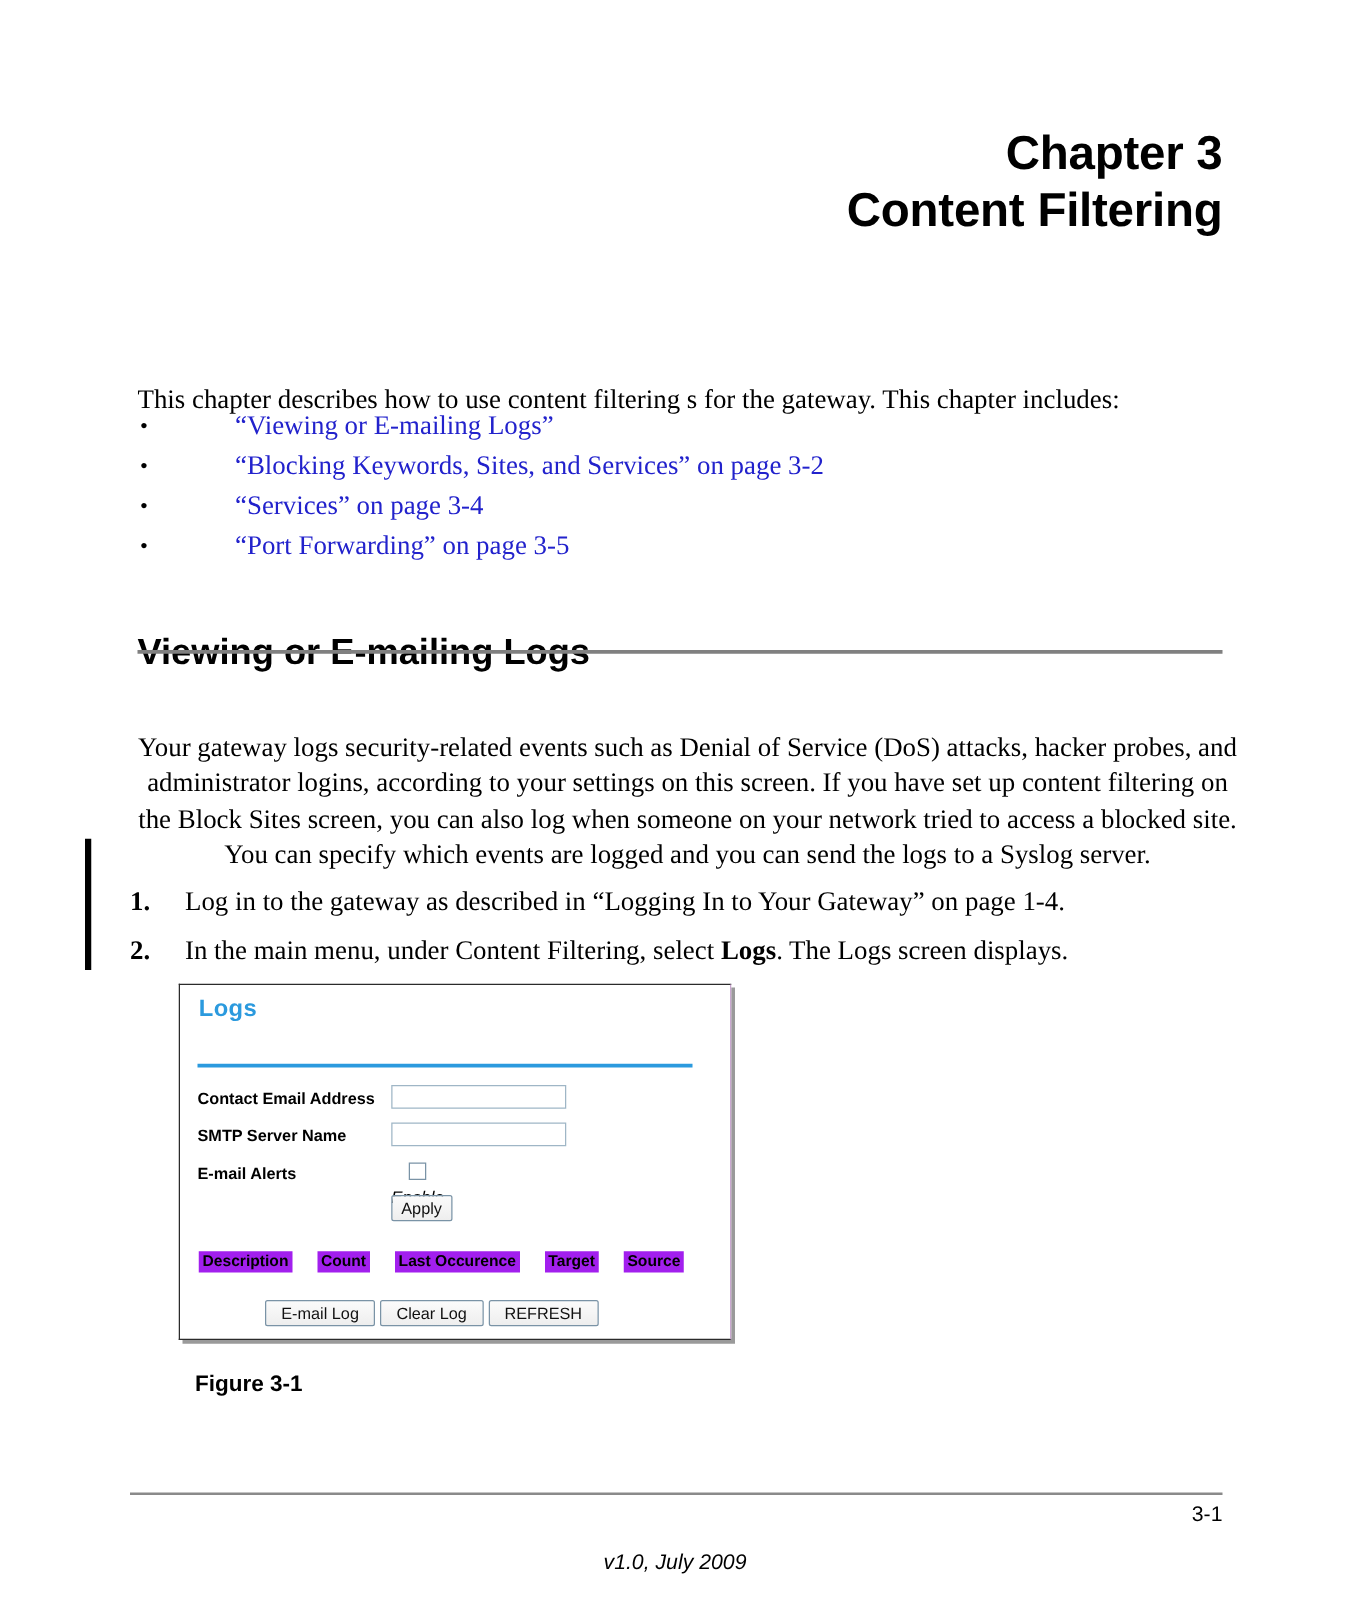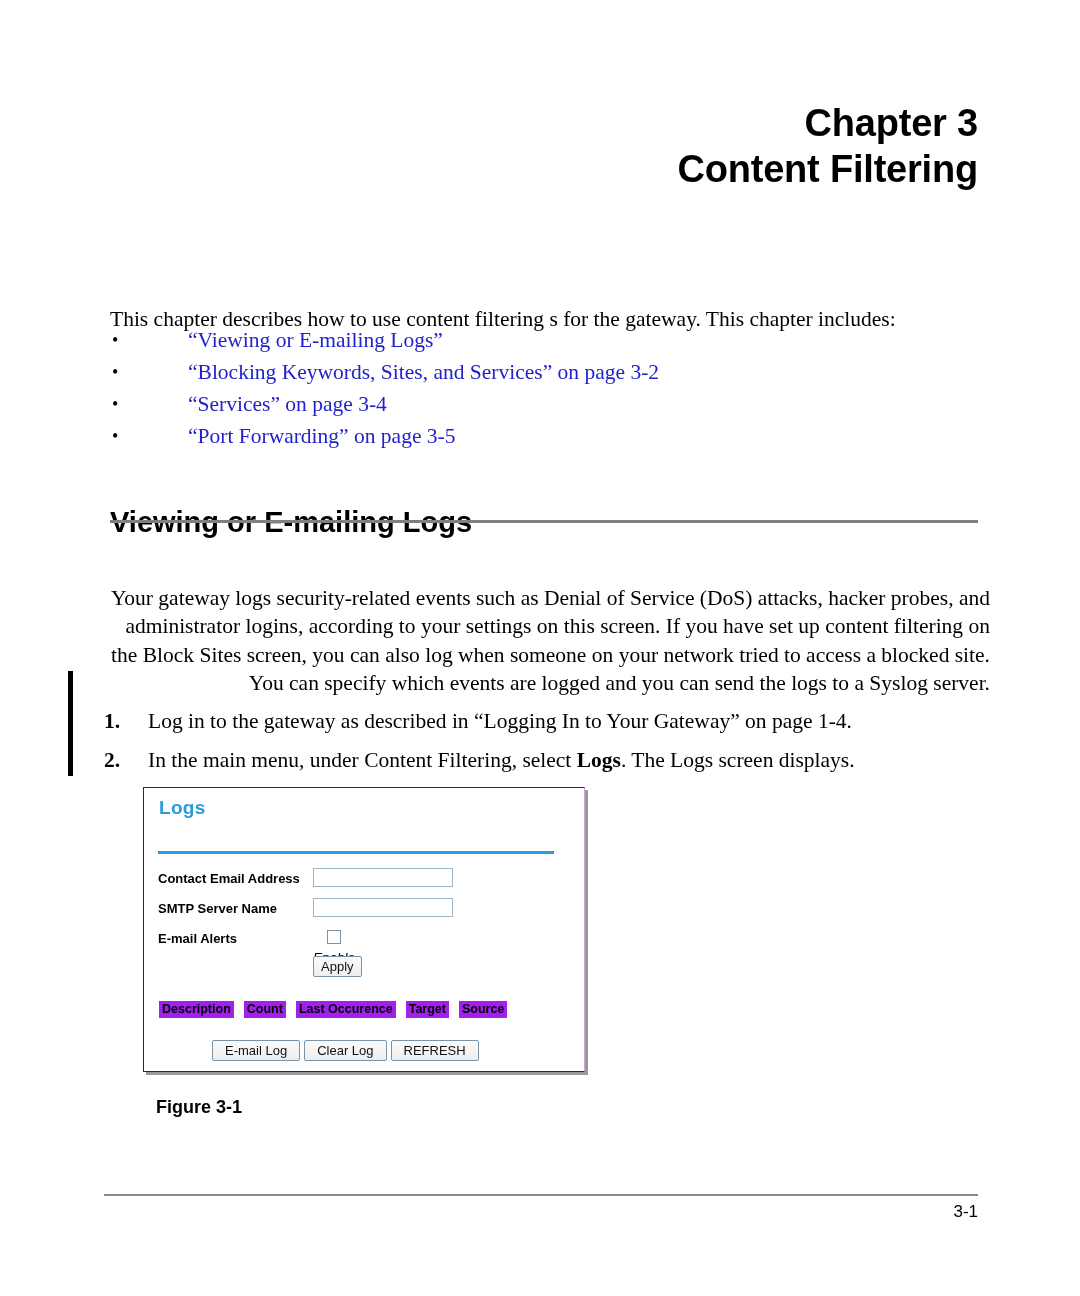--- a/index.html
+++ b/index.html
@@ -96,21 +96,21 @@
   }
 
   
   .body-para {
     position: absolute;
     left: 110px;
     top: 562px;
     width: 880px;
     font-size: 21.5px;
     line-height: 28.5px;
-    text-align: right;
+    text-align: center;
   }
 
   
   .change-bar {
     position: absolute;
     left: 68px;
     top: 671px;
     width: 5px;
     height: 105px;
     background: #000;
@@ -247,21 +247,21 @@
     position: absolute;
     left: 169px;
     top: 168px;
   }
 
   .log-table {
     position: absolute;
     left: 15px;
     top: 213px;
     display: flex;
-    gap: 10px;
+    gap: 20px;
   }
   .log-table .th {
     background: #a21fee;
     color: #000;
     font-size: 12.5px;
     font-weight: bold;
     padding: 1px 3px;
     line-height: 15px;
     white-space: nowrap;
   }
@@ -410,14 +410,15 @@
         <button class="btn">REFRESH</button>
       </div>
 
     </div>
   </div>
 
   <div class="figure-caption">Figure 3-1</div>
 
   <div class="footer-rule"></div>
   <div class="footer-page-num">3-1</div>
+  <div class="footer-version">v1.0, July 2009</div>
 
 </div>
 
 </body></html>

